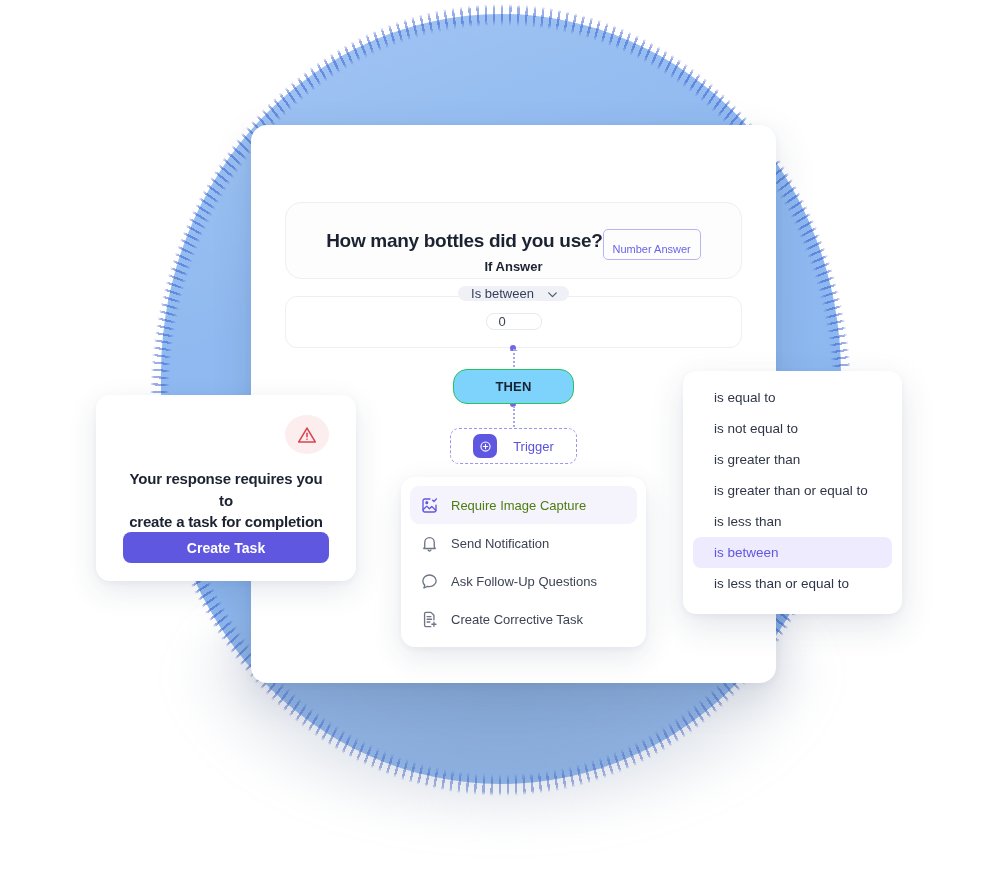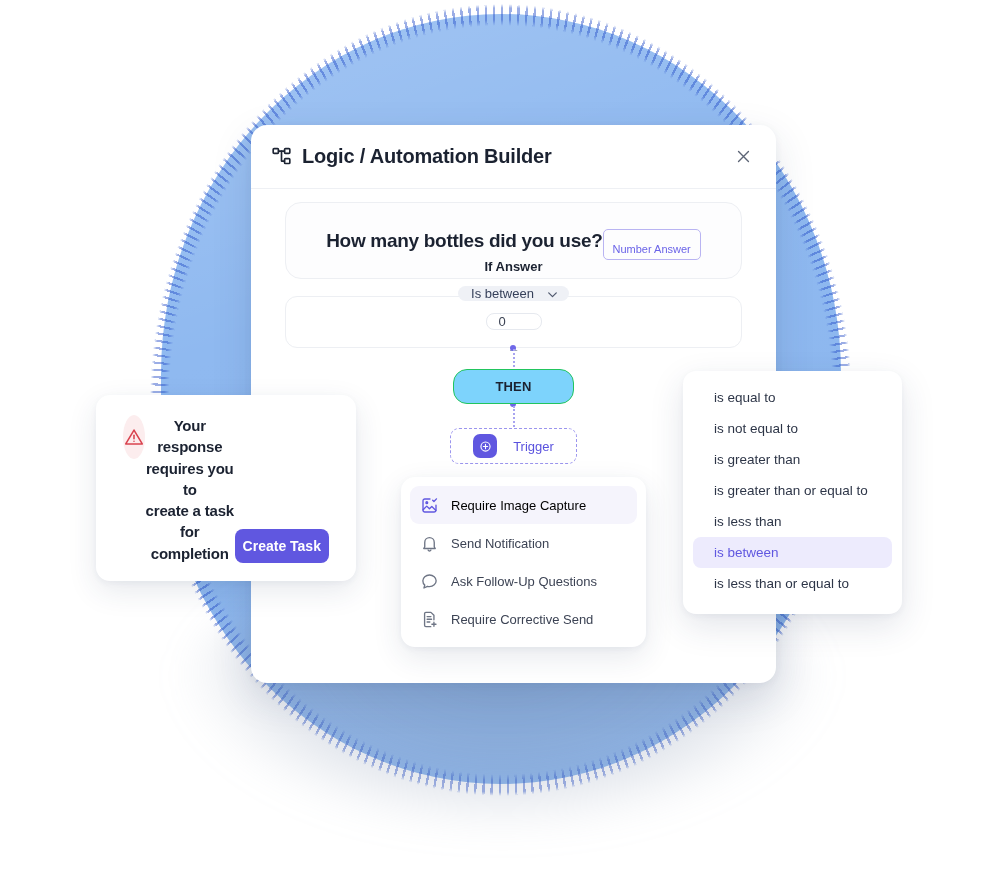--- a/index.html
+++ b/index.html
@@ -304,21 +304,21 @@
     color: #6E7585;
     display: flex;
     align-items: center;
     justify-content: center;
   }
   .action-item.selected .aicon { color: #6057E0; }
   .action-item .alabel {
     font-size: 13px;
     color: #3C4354;
   }
-  .action-item.selected .alabel { color: #000000; }
+  .action-item.selected .alabel { color: #4d7c0f; }
 
   
   #operator-menu {
     left: 683px;
     top: 371px;
     width: 219px;
     padding: 11px 0 15px;
     box-sizing: border-box;
     border-radius: 13px;
     box-shadow: 0 12px 34px rgba(40,55,90,0.13), 0 2px 6px rgba(40,55,90,0.05);
@@ -342,22 +342,22 @@
 
   
   #warning-card {
     left: 96px;
     top: 395px;
     width: 260px;
     height: 186px;
     border-radius: 14px;
     box-shadow: 0 10px 30px rgba(40,55,90,0.11), 0 2px 6px rgba(40,55,90,0.05);
     display: flex;
-    flex-direction: row;
-    align-items: flex-start;
+    flex-direction: column;
+    align-items: flex-end;
     padding: 20px 27px 18px;
     box-sizing: border-box;
     z-index: 6;
   }
   #warning-icon-circle {
     width: 44px;
     height: 44px;
     border-radius: 50%;
     background: #FCEDEE;
     display: flex;
@@ -397,37 +397,20 @@
 
 <div id="bg-stage">
   <div id="blue-dome"></div>
   <div id="dome-shade"></div>
   <div id="dome-noise"></div>
   <div id="bottom-shadow"></div>
 </div>
 
 <div id="modal" class="card">
 
-  <div id="modal-header">
-    <span id="hierarchy-icon">
-      <svg viewBox="0 0 24 24" width="21" height="21" fill="none" stroke="currentColor" stroke-width="1.9" stroke-linecap="round" stroke-linejoin="round">
-        <rect x="2.5" y="3" width="6" height="5.5" rx="1"></rect>
-        <rect x="15.5" y="3" width="6" height="5.5" rx="1"></rect>
-        <rect x="15.5" y="14.5" width="6" height="5.5" rx="1"></rect>
-        <path d="M8.5 5.8h7"></path>
-        <path d="M12 5.8v11.4h3.5"></path>
-      </svg>
-    </span>
-    <div id="modal-title">Logic / Automation Builder</div>
-    <div id="close-button">
-      <svg viewBox="0 0 24 24" width="17" height="17" fill="none" stroke="currentColor" stroke-width="1.9" stroke-linecap="round">
-        <path d="M5 5l14 14M19 5L5 19"></path>
-      </svg>
-    </div>
-  </div>
 
   <div id="question-block">
     <div id="question-text">How many bottles did you use?</div>
     <div id="answer-type-badge">Number Answer</div>
   </div>
 
   <div id="condition-row">
     <div id="if-answer-label">If Answer</div>
 
     <div id="operator-select">
@@ -496,21 +479,21 @@
   </div>
 
   <div class="action-item">
     <span class="aicon">
       <svg viewBox="0 0 24 24" width="19" height="19" fill="none" stroke="currentColor" stroke-width="1.7" stroke-linecap="round" stroke-linejoin="round">
         <path d="M17.6 12.4V6.6L13.8 3H7.4A1.6 1.6 0 0 0 5.8 4.6v14.8A1.6 1.6 0 0 0 7.4 21h6.2"></path>
         <path d="M9 8.3h4.8M9 11.7h5.6M9 15.1h3.4"></path>
         <path d="M17.6 15.4v5.2M15 18h5.2"></path>
       </svg>
     </span>
-    <span class="alabel">Require Corrective Send</span>
+    <span class="alabel">Create Corrective Task</span>
   </div>
 </div>
 
 <div id="operator-menu" class="card">
   <div class="op-item">is equal to</div>
   <div class="op-item">is not equal to</div>
   <div class="op-item">is greater than</div>
   <div class="op-item">is greater than or equal to</div>
   <div class="op-item">is less than</div>
   <div class="op-item selected">is between</div>

